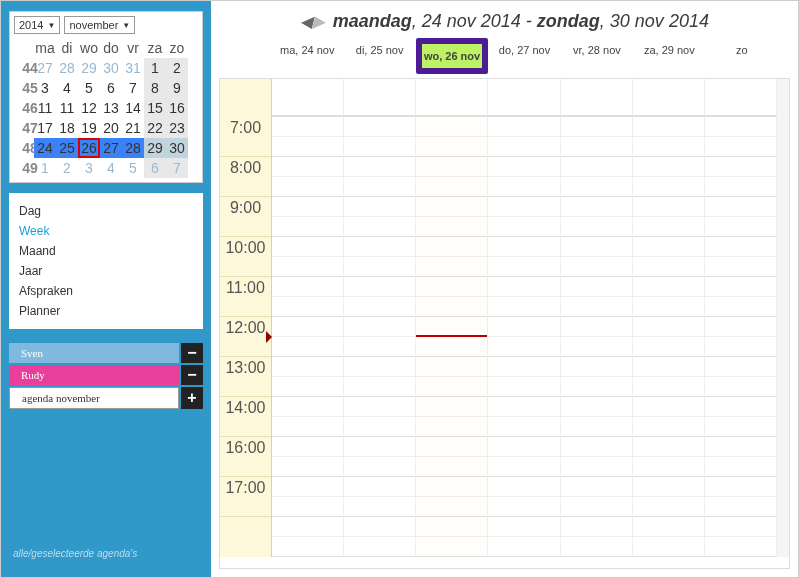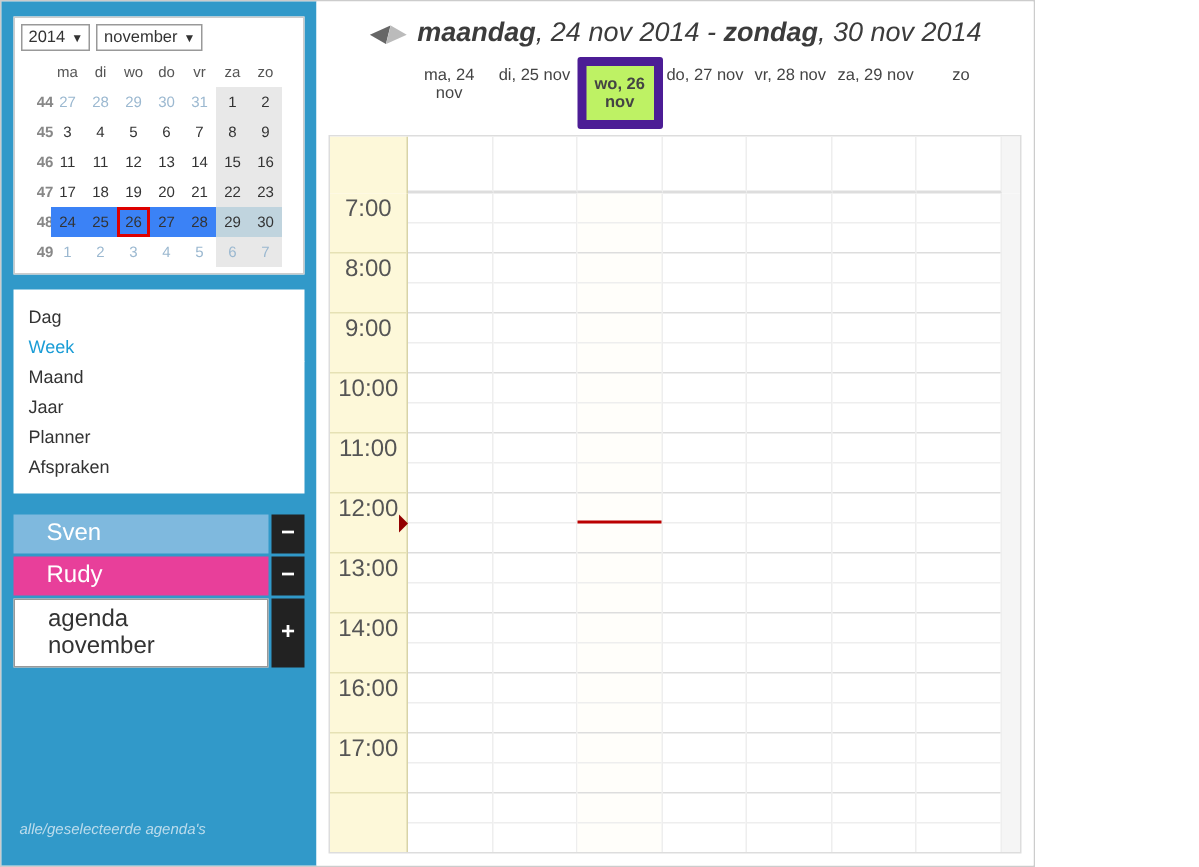--- a/index.html
+++ b/index.html
@@ -1,38 +1,38 @@
 <!DOCTYPE html>
 <html><head>
 <meta charset="utf-8">
 <style>
   * { box-sizing: border-box; margin: 0; padding: 0; }
   body { font-family: Arial, sans-serif; font-size: 12px; color: #333; background: #fff; }
-  .app { display: flex; width: 690px; height: 578px; border: 1px solid #ccc; }
+  .app { display: flex; width: 799px; height: 578px; border: 1px solid #ccc; }
   .sidebar { width: 210px; background: #3199c9; padding: 10px 8px; display: flex; flex-direction: column; }
   .minical { background: #fff; border: 1px solid #ccc; padding: 4px; }
   .minical-header { display: flex; gap: 4px; margin-bottom: 4px; }
   .minical-select { font-size: 11px; border: 1px solid #999; padding: 2px 4px; background: #fff; display: flex; align-items: center; gap: 4px; cursor: pointer; }
   .minical-select .caret { font-size: 8px; }
-  .minical-grid { display: grid; grid-template-columns: 20px repeat(7, 22px); grid-auto-rows: 20px; font-size: 10px; }
+  .minical-grid { display: grid; grid-template-columns: 20px repeat(7, 22px); grid-auto-rows: 20px; font-size: 14px; }
   .minical-wk { color: #888; display:flex; align-items:center; justify-content:center; font-weight: bold; margin-left: 12px;}
   .minical-dh { color: #555; display:flex; align-items:center; justify-content:center; font-weight: normal;}
   .minical-d { display:flex; align-items:center; justify-content:center; cursor: pointer; }
   .minical-d.other { color: #9bb8d0; }
   .minical-d.weekend { background: #e8e8e8; }
   .minical-d.thisweek { background: #3b82f6; }
   .minical-d.thisweek.weekend { background: #c0d4de; }
   .minical-d.today { border: 2px solid #d00; }
   .view-list { background: #fff; margin-top: 10px; padding: 8px 10px; position: relative; }
   .view-list::after { content: ''; position: absolute; right: -10px; top: 38px; border: 10px solid transparent; border-left-color: #fff; }
   .view-item { padding: 3px 0; cursor: pointer; color: #333; }
   .view-item.active { color: #1b9dd6; }
   .agenda-list { margin-top: 14px; display: flex; flex-direction: column; gap: 2px; }
   .agenda-row { display: flex; align-items: stretch; gap: 2px; }
-  .agenda-chip { flex: 1; padding: 4px 22px; color: #fff; font-size: 16px; }
+  .agenda-chip { flex: 1; padding: 4px 12px; color: #fff; font-size: 11px; font-family: Liberation Serif, serif; }
   .agenda-chip.sven { background: #7fb9de; }
   .agenda-chip.rudy { background: #e83f9a; }
   .agenda-chip.add { background: #fff; color: #333; border: 1px solid #999; }
   .agenda-btn { width: 22px; background: #222; color: #fff; display:flex; align-items:center; justify-content:center; font-weight: bold; cursor:pointer; font-size: 16px; }
   .sidebar-footer { margin-top: auto; padding: 8px 4px; color: #bcdcec; font-size: 10px; font-style: italic; }
   .main { flex: 1; display: flex; flex-direction: column; background: #fff; }
   .title-row { display: flex; align-items: center; justify-content: center; gap: 8px; padding: 10px 0 6px; font-size: 18px; font-style: italic; }
   .title-row .arrows { display: flex; gap: 0px; }
   .title-row .arrow { cursor: pointer; font-size: 16px; color: #666; }
   .title-row .title-main { color: #3c3c3c; }
@@ -129,22 +129,22 @@
           <div class="minical-d other weekend">6</div>
           <div class="minical-d other weekend">7</div>
         </div>
     </div>
 
     <div class="view-list" id="view-list">
         <div class="view-item">Dag</div>
         <div class="view-item active">Week</div>
         <div class="view-item">Maand</div>
         <div class="view-item">Jaar</div>
+        <div class="view-item">Afspraken</div>
         <div class="view-item">Planner</div>
-        <div class="view-item">Afspraken</div>
       </div>
 
     <div class="agenda-list">
       <div class="agenda-row">
         <div class="agenda-chip sven">Sven</div>
         <div class="agenda-btn">−</div>
       </div>
       <div class="agenda-row">
         <div class="agenda-chip rudy">Rudy</div>
         <div class="agenda-btn">−</div>

